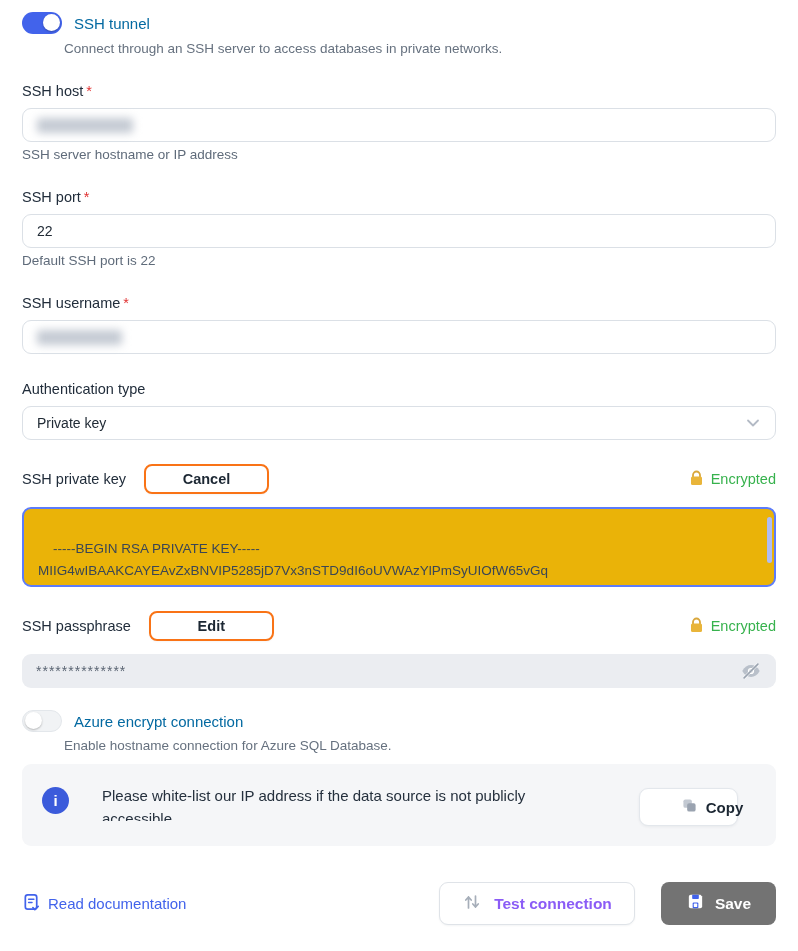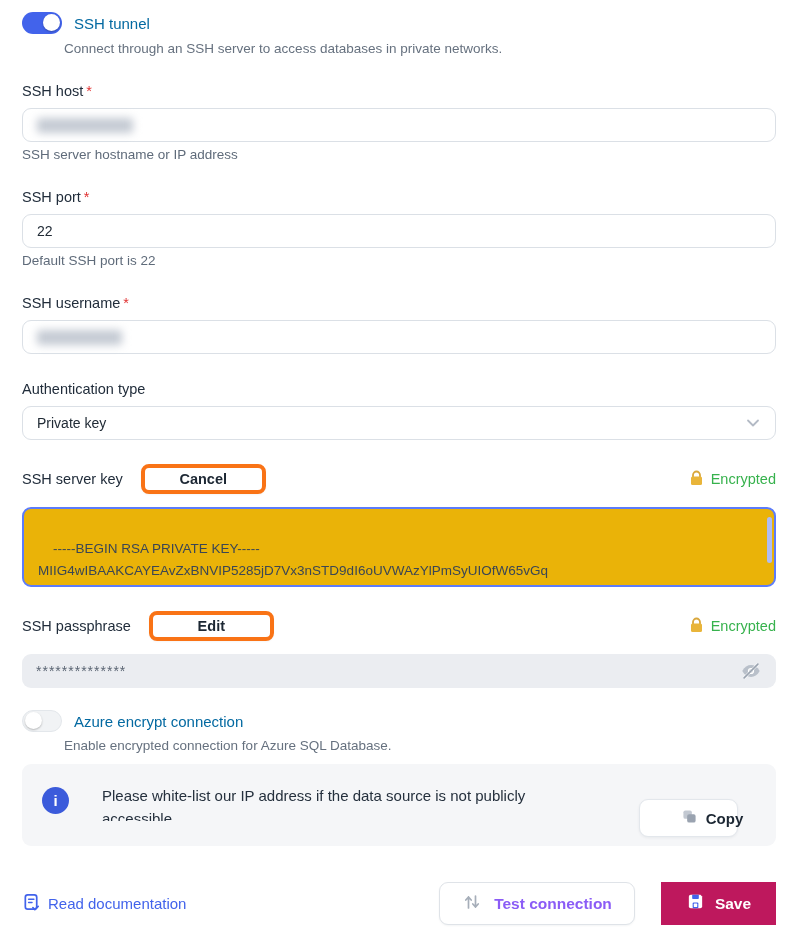--- a/index.html
+++ b/index.html
@@ -34,21 +34,21 @@
   .redacted-blob { width:96px; height:15px; border-radius:3px; background:#c4cad3; filter:blur(4px); }
 
   
   .select { justify-content:space-between; cursor:pointer; }
   .chevron svg { display:block; }
 
   
   .inline-row { margin-top:24px; display:flex; align-items:center; }
   .inline-row .field-label-inline { font-size:14.5px; color:#212d3b; font-weight:500; }
   .btn-secondary {
-    margin-left:18px; min-width:125px; height:30px; background:#fff; border:4px solid #f97316;
+    margin-left:18px; min-width:125px; height:30px; background:#fff; border:2px solid #f97316;
     border-radius:8px; font-weight:bold; font-size:14.5px; color:#1c2733; cursor:pointer;
     display:flex; align-items:center; justify-content:center; font-family:inherit;
     box-shadow:0 1px 2px rgba(20,30,50,.04);
   }
   .row-spacer { flex:1; }
   .enc-badge { display:flex; align-items:center; gap:7px; }
   .enc-text { color:#37b24d; font-size:14.5px; }
 
   
   .key-box {
@@ -72,39 +72,39 @@
 
   
   .alert {
     position:absolute; left:22px; top:764px; width:754px; height:82px; background:#f5f6f8;
     border-radius:9px; display:flex; align-items:flex-start; padding:20px 18px 0 20px;
   }
   .info-icon { width:27px; height:27px; border-radius:50%; background:#3b5bdb; color:#fff;
     display:flex; align-items:center; justify-content:center; font-size:15px; font-weight:bold; flex:0 0 auto; margin-top:3px; }
   .alert-text { margin-left:33px; width:470px; font-size:15px; color:#25303d; line-height:23px; height:37px; overflow:hidden; }
   .copy-btn {
-    margin-left:auto; margin-right:20px; margin-top:15px; width:99px; height:38px; background:#fff; border:1px solid #e3e7ec;
+    margin-left:auto; margin-right:20px; margin-top:4px; width:99px; height:38px; background:#fff; border:1px solid #e3e7ec;
     border-radius:9px; display:flex; align-items:center; justify-content:center; gap:9px;
     font-weight:bold; font-size:15px; color:#1c2733; cursor:pointer; font-family:inherit;
     box-shadow:0 1px 3px rgba(20,30,50,.06);
     padding-left:48px;
   }
 
   
   .footer { position:absolute; left:22px; top:882px; width:754px; display:flex; align-items:center; }
   .doc-link { display:flex; align-items:center; gap:7px; color:#4263eb; font-size:15px; cursor:pointer; text-decoration:none; }
   .footer-actions { margin-left:auto; display:flex; align-items:center; gap:26px; }
   .btn-test {
     width:196px; height:43px; background:#fff; border:1px solid #dfe3e8; border-radius:9px;
     display:flex; align-items:center; justify-content:center; gap:12px; cursor:pointer;
     font-weight:bold; font-size:15.5px; color:#8b5cf6; font-family:inherit;
     box-shadow:0 1px 2px rgba(20,30,50,.05);
   }
   .btn-save {
-    width:115px; height:43px; background:#be185d; border:none; border-radius:0;
+    width:115px; height:43px; background:#737373; border:none; border-radius:8px;
     display:flex; align-items:center; justify-content:center; gap:10px; cursor:pointer;
     font-weight:bold; font-size:15.5px; color:#ffffff; font-family:inherit;
   }
 </style>
 </head>
 <body>
 
 <div class="page">
 
   <div class="toggle-row">
@@ -136,21 +136,21 @@
   <div class="text-input select">
     <span>Private key</span>
     <span class="chevron">
       <svg width="16" height="16" viewBox="0 0 16 16" fill="none">
           <path d="M3 5.5 L8 10.5 L13 5.5" stroke="#b3bac5" stroke-width="1.8" stroke-linecap="round" stroke-linejoin="round"></path>
         </svg>
     </span>
   </div>
 
   <div class="inline-row">
-    <div class="field-label-inline">SSH server key</div>
+    <div class="field-label-inline">SSH private key</div>
     <button class="btn-secondary">Cancel</button>
     <div class="row-spacer"></div>
     <div class="enc-badge">
       <span>
         <svg width="15" height="16" viewBox="0 0 15 16">
             <path d="M4 7 V5 a3.5 3.5 0 0 1 7 0 V7" fill="none" stroke="#d9a73c" stroke-width="1.8"></path>
             <rect x="2" y="6.5" width="11" height="8.5" rx="1.5" fill="#e9b53a"></rect>
           </svg>
       </span>
       <span class="enc-text">Encrypted</span>
@@ -192,21 +192,21 @@
       </svg>
     </div>
   </div>
 
   <div class="toggle-row azure-row">
     <div class="toggle off">
         <div class="knob"></div>
       </div>
     <div class="toggle-label">Azure encrypt connection</div>
   </div>
-  <div class="azure-desc">Enable encrypted connection for Azure SQL Database.</div>
+  <div class="azure-desc">Enable hostname connection for Azure SQL Database.</div>
 
   <div class="alert">
     <div class="info-icon">i</div>
     <div class="alert-text">Please white-list our IP address if the data source is not publicly accessible</div>
     <button class="copy-btn">
       <span>
         <svg width="15" height="15" viewBox="0 0 16 16">
             <rect x="1.5" y="1.5" width="9" height="9" rx="2" fill="#c3c9d2"></rect>
             <rect x="5.5" y="5.5" width="9" height="9" rx="2" fill="#9aa3b0"></rect>
           </svg>

